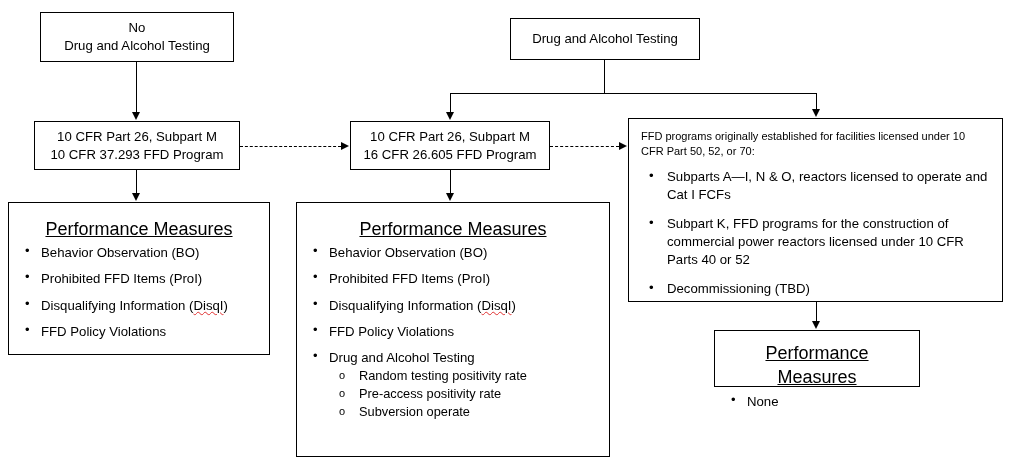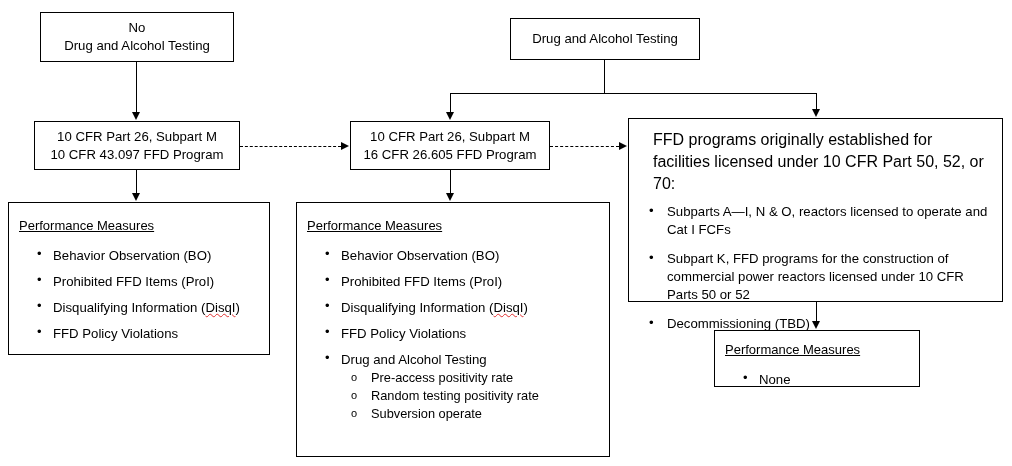--- a/index.html
+++ b/index.html
@@ -28,29 +28,29 @@
     color: #000000;
   }
   .box-center {
     display: flex;
     flex-direction: column;
     align-items: center;
     justify-content: center;
     text-align: center;
   }
   .pm-title {
-    text-align: left;
+    text-align: center;
     text-decoration: underline;
-    font-size: 13px;
+    font-size: 18px;
     margin: 0 0 3px 0;
     padding: 0;
   }
   .pm-list {
     list-style: none;
-    margin: 12px;
+    margin: 0;
     padding: 0;
   }
   .pm-list > li {
     position: relative;
     padding-left: 22px;
     margin: 0 0 9px 0;
     font-size: 13.2px;
     line-height: 1.3;
   }
   .pm-list > li::before {
@@ -74,23 +74,23 @@
   }
   .sub-list > li::before {
     content: "o";
     position: absolute;
     left: 10px;
     top: 0;
     font-size: 11px;
     line-height: 1.45;
   }
   .ffd-intro {
-    font-size: 16px;
+    font-size: 11px;
     line-height: 1.36;
-    margin: 0 0 9px 12px;
+    margin: 0 0 9px 0;
   }
   .ffd-list {
     list-style: none;
     margin: 0;
     padding: 0;
   }
   .ffd-list > li {
     position: relative;
     padding-left: 26px;
     margin: 0 0 11px 0;
@@ -166,21 +166,21 @@
 
   <div class="vline" style="left:604px; top:60px; height:33px;"></div>
   <div class="hline" style="left:450px; top:93px; width:366px;"></div>
   <div class="vline" style="left:450px; top:93px; height:20px;"></div>
   <div class="arrow-down" style="left:445.5px; top:112px;"></div>
   <div class="vline" style="left:816px; top:93px; height:17px;"></div>
   <div class="arrow-down" style="left:811.5px; top:109px;"></div>
 
   <div class="box box-center" style="left:34px; top:121px; width:206px; height:49px;">
     <div>10 CFR Part 26, Subpart M</div>
-    <div>10 CFR 43.097 FFD Program</div>
+    <div>10 CFR 37.293 FFD Program</div>
   </div>
 
   <div class="hline-dashed" style="left:240px; top:146px; width:101px;"></div>
   <div class="arrow-right" style="left:341px; top:141.5px;"></div>
 
   <div class="vline" style="left:136px; top:170px; height:24px;"></div>
   <div class="arrow-down" style="left:131.5px; top:193px;"></div>
 
   <div class="box box-center" style="left:350px; top:121px; width:200px; height:49px;">
     <div>10 CFR Part 26, Subpart M</div>
@@ -190,21 +190,21 @@
   <div class="hline-dashed" style="left:550px; top:146px; width:69px;"></div>
   <div class="arrow-right" style="left:619px; top:141.5px;"></div>
 
   <div class="vline" style="left:450px; top:170px; height:24px;"></div>
   <div class="arrow-down" style="left:445.5px; top:193px;"></div>
 
   <div class="box" style="left:628px; top:118px; width:375px; height:184px; padding:10px 12px 8px 12px;">
     <p class="ffd-intro">FFD programs originally established for facilities licensed under 10 CFR Part 50, 52, or 70:</p>
     <ul class="ffd-list">
       <li>Subparts A—I, N &amp; O, reactors licensed to operate and Cat I FCFs</li>
-      <li>Subpart K, FFD programs for the construction of commercial power reactors licensed under 10 CFR Parts 50 or 52</li>
+      <li>Subpart K, FFD programs for the construction of commercial power reactors licensed under 10 CFR Parts 40 or 52</li>
       <li>Decommissioning (TBD)</li>
     </ul>
   </div>
 
   <div class="vline" style="left:816px; top:302px; height:21px;"></div>
   <div class="arrow-down" style="left:811.5px; top:321px;"></div>
 
   <div class="box" style="left:8px; top:202px; width:262px; height:153px; padding:14px 10px 10px 10px;">
     <div class="pm-title">Performance Measures</div>
     <ul class="pm-list">
@@ -218,22 +218,22 @@
   <div class="box" style="left:296px; top:202px; width:314px; height:255px; padding:14px 10px 10px 10px;">
     <div class="pm-title">Performance Measures</div>
     <ul class="pm-list">
       <li>Behavior Observation (BO)</li>
       <li>Prohibited FFD Items (ProI)</li>
       <li>Disqualifying Information (<span class="squiggle">DisqI</span>)</li>
       <li>FFD Policy Violations</li>
       <li>
         <span>Drug and Alcohol Testing</span>
         <ul class="sub-list">
+          <li>Random testing positivity rate</li>
           <li>Pre-access positivity rate</li>
-          <li>Random testing positivity rate</li>
           <li>Subversion operate</li>
         </ul>
       </li>
     </ul>
   </div>
 
   <div class="box" style="left:714px; top:330px; width:206px; height:57px; padding:10px 10px 8px 10px;">
     <div class="pm-title">Performance Measures</div>
     <ul class="pm-list">
       <li>None</li>

